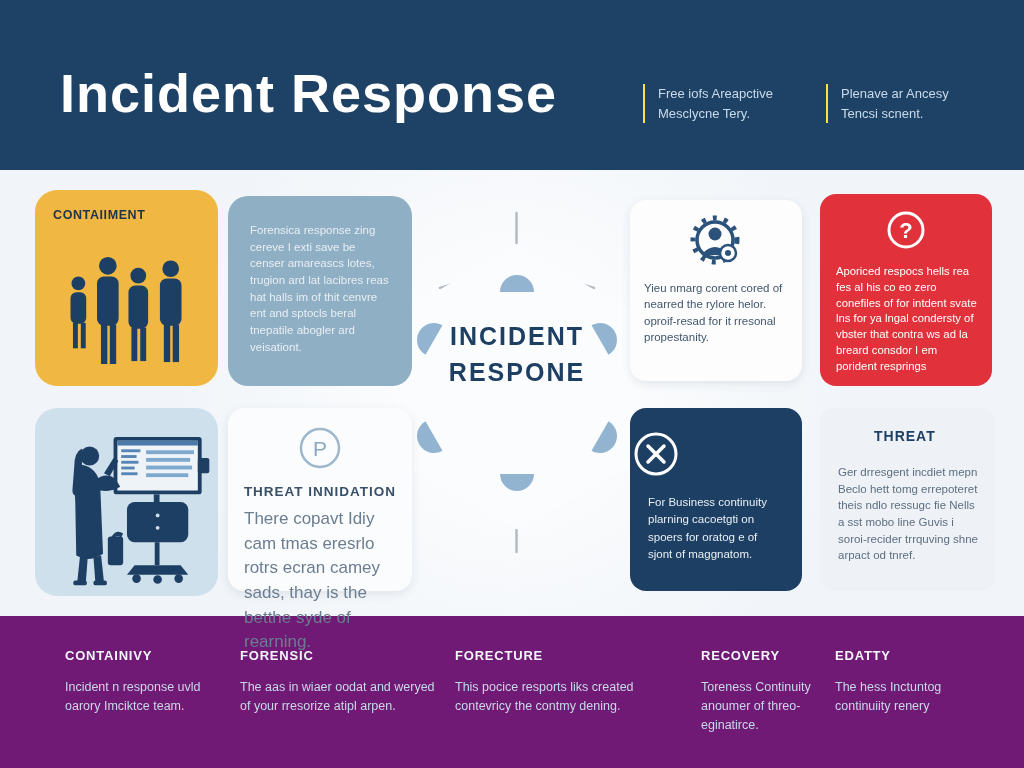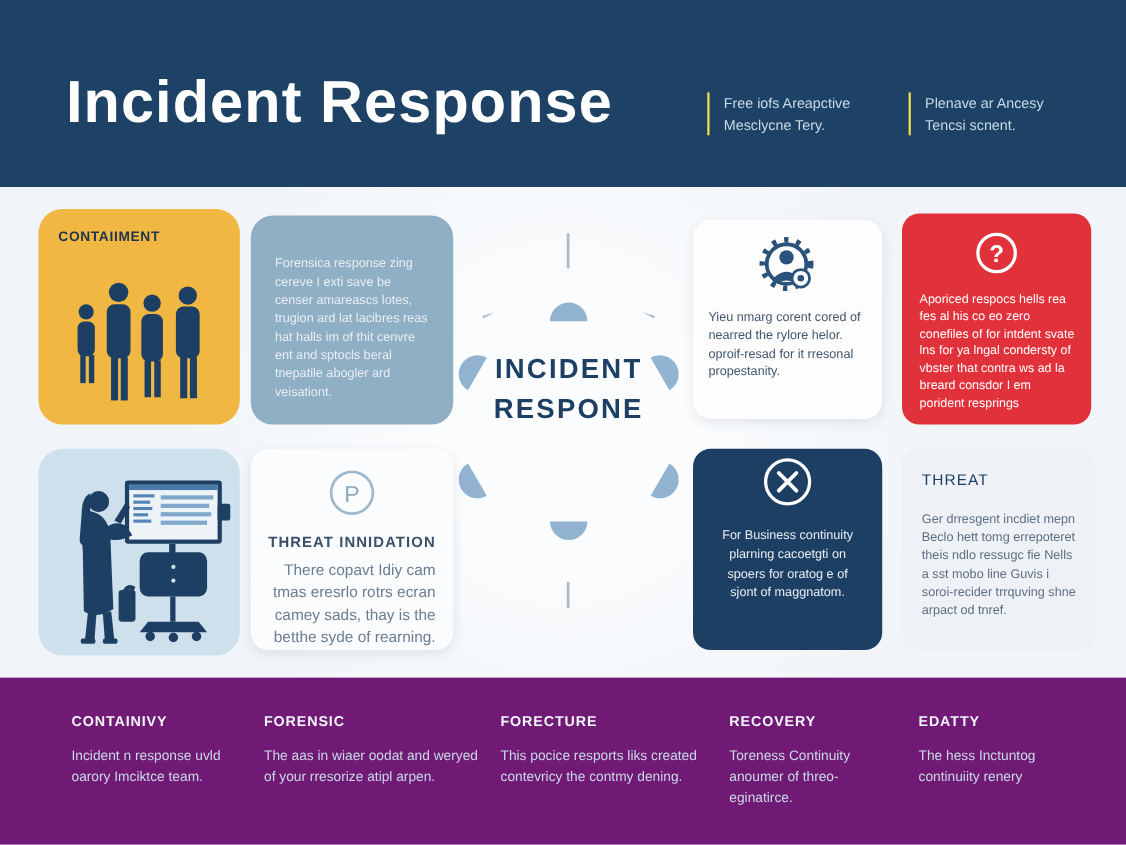--- a/index.html
+++ b/index.html
@@ -18,59 +18,59 @@
   
   .main { position:absolute; left:0; top:170px; width:1024px; height:446px;
           background:radial-gradient(circle at 50% 48%, #ffffff 0%, #f1f5f9 60%); }
   .card { position:absolute; z-index:2; }
   .shadowed { box-shadow:0 3px 10px rgba(30,60,90,.10); }
 
   .card-yellow { left:35px; top:20px; width:183px; height:196px; border-radius:22px; background:#f0b843; }
   .card-yellow .lbl { position:absolute; left:18px; top:18px; font-size:12.5px; font-weight:bold; letter-spacing:.6px; color:#22344c; }
   .card-yellow svg { position:absolute; left:8px; bottom:12px; }
 
-  .card-bluegray { left:228px; top:26px; width:184px; height:190px; border-radius:20px; background:#8fafc5; padding:36px 20px 0 22px; }
+  .card-bluegray { left:228px; top:26px; width:184px; height:190px; border-radius:20px; background:#8fafc5; padding:26px 20px 0 22px; }
   .card-bluegray .txt { font-size:11.5px; line-height:1.45; color:#e9eef3; }
 
   .card-gearuser { left:630px; top:30px; width:172px; height:181px; border-radius:16px; background:#fdfdfe; text-align:center; padding-top:12px; }
   .card-gearuser .txt { font-size:11.5px; line-height:1.42; color:#41566d; padding:2px 14px 0 14px; text-align:left; }
 
   .card-red { left:820px; top:24px; width:172px; height:192px; border-radius:16px; background:#e1313a; text-align:center; padding-top:14px; }
   .card-red .txt { font-size:11.3px; line-height:1.4; color:#ffffff; padding:8px 14px 0 16px; text-align:left; }
 
   .card-monitor { left:35px; top:238px; width:183px; height:188px; border-radius:22px; background:#cfe0ed; }
   .card-monitor svg { position:absolute; left:0; top:4px; }
 
   .card-threatinit { left:228px; top:238px; width:184px; height:183px; border-radius:16px; background:#fbfcfd; text-align:center; padding-top:16px; }
   .card-threatinit .hd { font-size:13.5px; font-weight:bold; letter-spacing:1px; color:#3a5068; margin-top:8px; }
-  .card-threatinit .txt { font-size:14px; line-height:1.45; color:#6b7d90; padding:8px 16px 0 16px; text-align:right; }
-
-  .card-navy { left:630px; top:238px; width:172px; height:183px; border-radius:16px; background:#1d3f63; text-align:center; padding-top:4px; }
+  .card-threatinit .txt { font-size:17px; line-height:1.45; color:#6b7d90; padding:8px 16px 0 16px; text-align:left; }
+
+  .card-navy { left:630px; top:238px; width:172px; height:183px; border-radius:16px; background:#1d3f63; text-align:left; padding-top:20px; }
   .card-navy .txt { font-size:11.5px; line-height:1.5; color:#e8eef4; padding:10px 18px 0 18px; }
 
   .card-threat { left:820px; top:238px; width:175px; height:183px; border-radius:14px; background:#eef1f5; padding:20px 16px 0 18px; }
-  .card-threat .hd { font-size:14px; font-weight:normal; letter-spacing:1px; color:#1d3f63; }
+  .card-threat .hd { font-size:14px; font-weight:bold; letter-spacing:1px; color:#1d3f63;margin-left:36px; }
   .card-threat .txt { font-size:11.5px; line-height:1.45; color:#5d6f82; margin-top:20px; }
 
   .hex-svg { position:absolute; left:0; top:0; width:1024px; height:446px; z-index:1; pointer-events:none; }
   .hex-title { position:absolute; left:417px; top:148px; width:200px; z-index:3; text-align:center;
                font-size:25px; font-weight:bold; letter-spacing:2px; color:#1d3f63; line-height:1.45; }
   .hex-title span { display:block; }
 
   .icon-circle { display:inline-block; }
 
   
   .footer { position:absolute; left:0; top:616px; width:1024px; height:152px; background:#701a75; }
   .fcol { position:absolute; top:32px; }
   .fcol .fh { font-size:13px; font-weight:bold; letter-spacing:.8px; color:#f2f6fa; }
   .fcol .ft { font-size:12.5px; line-height:1.5; color:#c9d8e6; margin-top:15px; }
   .fc1 { left:65px;  width:150px; }
   .fc2 { left:240px; width:195px; }
   .fc3 { left:455px; width:190px; }
-  .fc4 { left:663px; width:155px; }
+  .fc4 { left:701px; width:155px; }
   .fc5 { left:835px; width:165px; }
 </style>
 </head>
 <body>
 
 <div class="page">
 
   <div class="header">
     <div class="title">Incident Response</div>
     <div class="hnote hnote1">

